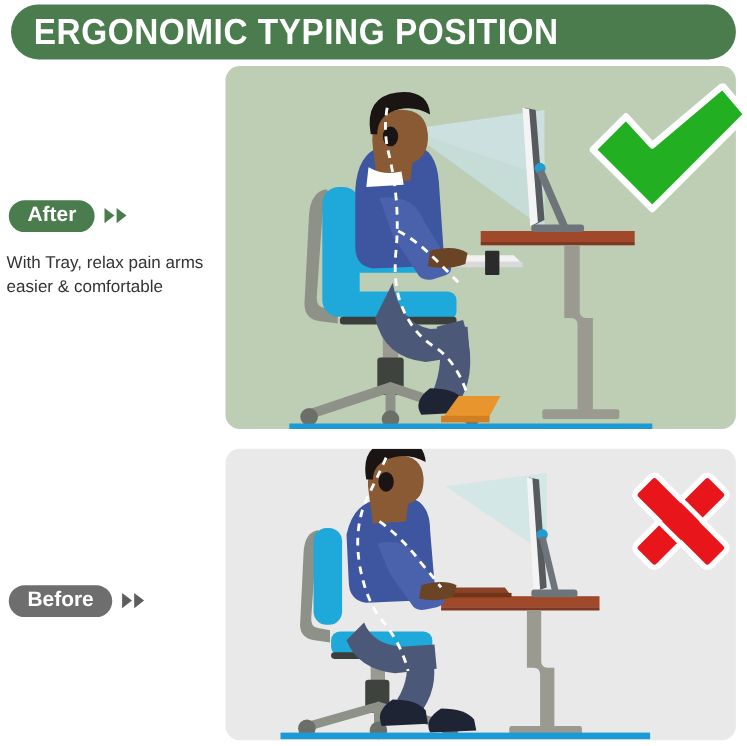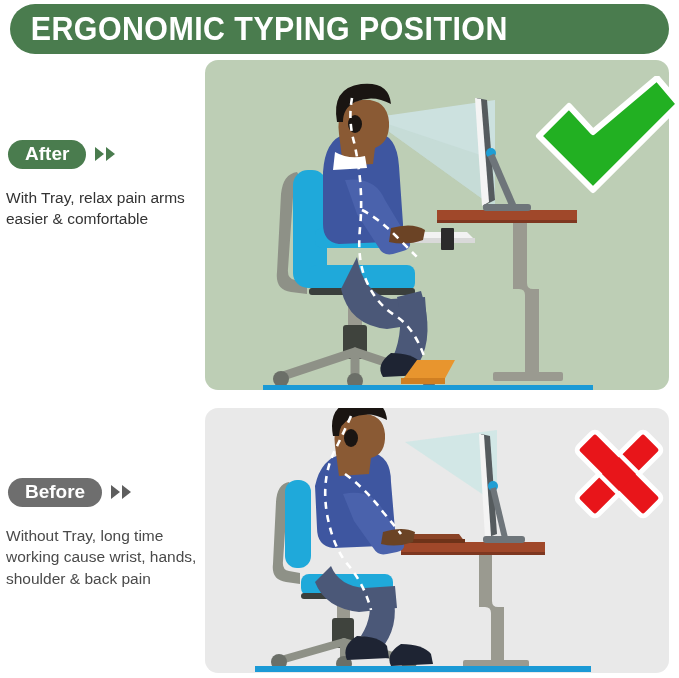--- a/index.html
+++ b/index.html
@@ -12,23 +12,23 @@
     background:#4A7C4E;border-radius:25px;
     display:flex;align-items:center;justify-content:flex-start;
   }
   .title-text{
     color:#ffffff;font-size:33px;font-weight:bold;letter-spacing:0.5px;
     font-family:"Liberation Sans",sans-serif;
     transform:scaleX(0.92);white-space:nowrap;
   }
 
   
-  .left-col{position:absolute;left:0;width:200px;}
+  .left-col{position:absolute;left:0;width:200px;margin-top:42px;}
   .after-col{top:140px;}
-  .before-col{top:478px;}
+  .before-col{top:490px;}
 
   .tag-row{display:flex;align-items:center;gap:9px;margin-left:8px;}
   .pill{
     color:#fff;font-size:19px;font-weight:bold;
     padding:4px 17px 5px 17px;border-radius:16px;line-height:1.05;
   }
   .pill-after{background:#4A7C4E;}
   .pill-before{background:#6E6E6E;}
   .arrows{display:flex;gap:2px;}
   .tri{width:0;height:0;border-top:7px solid transparent;
@@ -69,25 +69,20 @@
   </div>
 </div>
 
 <div class="left-col before-col">
   <div class="tag-row">
     <span class="pill pill-before">Before</span>
     <span class="arrows">
       <span class="tri tri-gray"></span>
         <span class="tri tri-gray"></span>
     </span>
-  </div>
-  <div class="blurb blurb-before">
-    <div>Without Tray, long time</div>
-    <div>working cause wrist, hands,</div>
-    <div>shoulder &amp; back pain</div>
   </div>
 </div>
 
 <div class="panel panel-after">
   <div class="scene">
     <svg width="464" height="330" viewBox="0 0 464 330">
 
       <polygon points="165,58 290,40 290,148" fill="#CFE4E6" opacity="0.85"></polygon>
       <polygon points="165,58 290,100 290,148" fill="#BFD8D0" opacity="0.5"></polygon>
 

